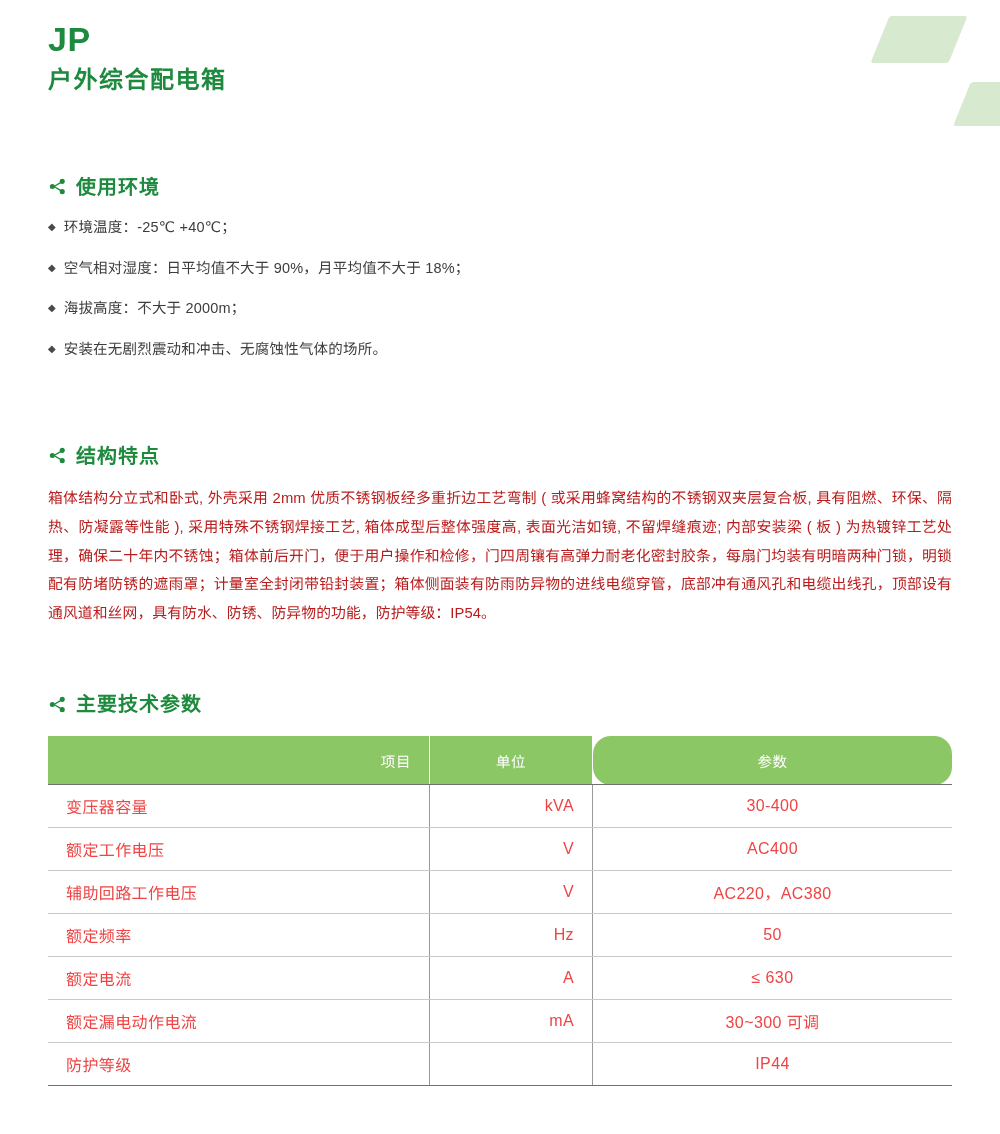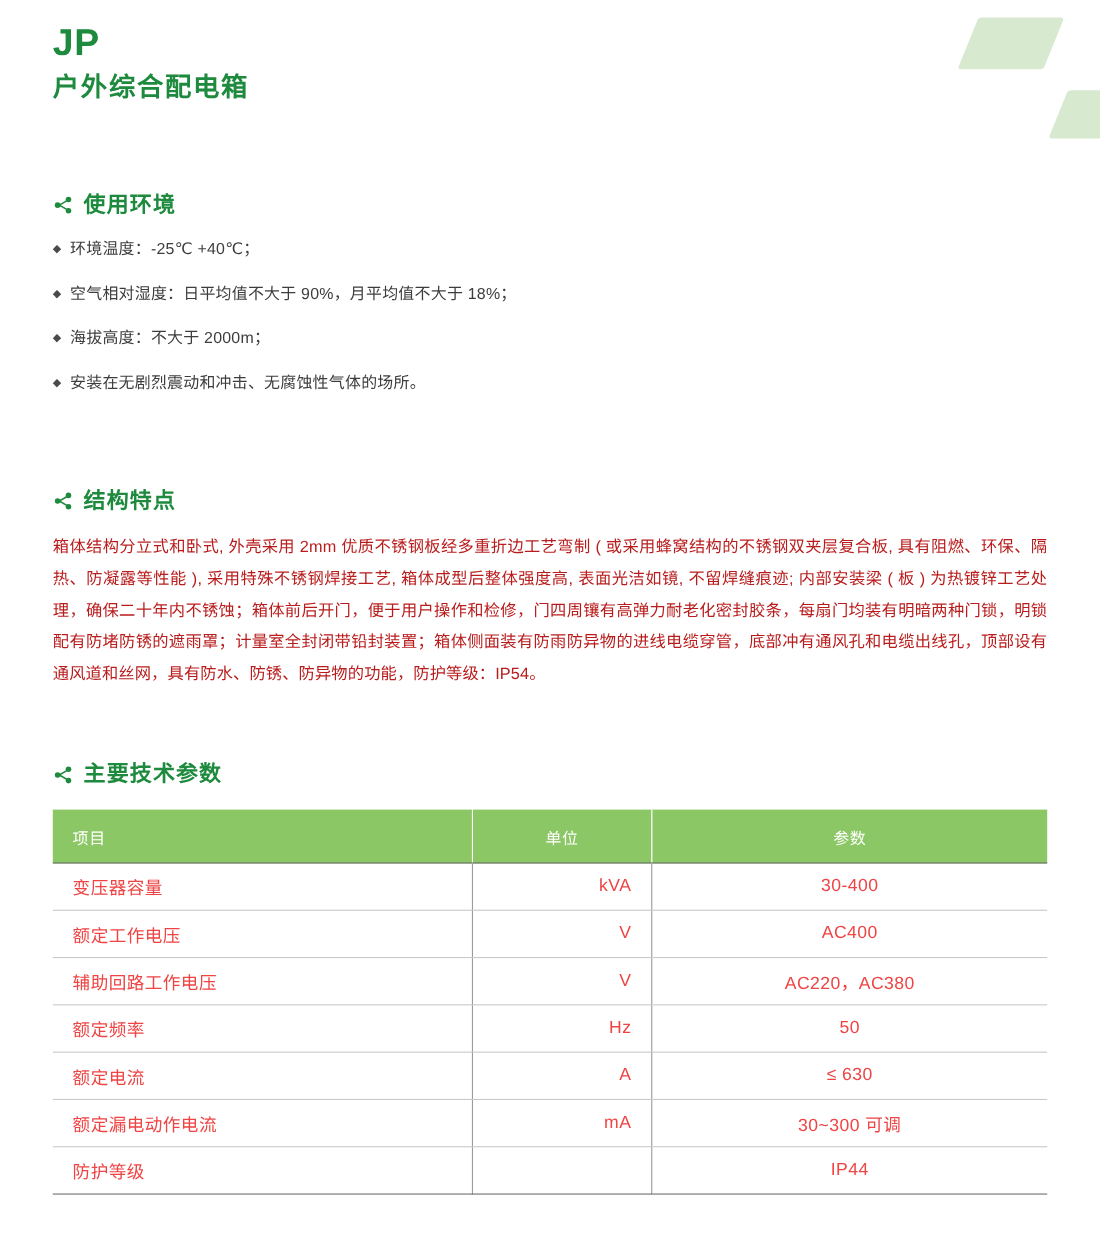--- a/index.html
+++ b/index.html
@@ -143,22 +143,22 @@
     background: #8cc765;
     color: #ffffff;
     font-size: 14.5px;
     font-weight: normal;
     letter-spacing: 0.6px;
     height: 48px;
     padding: 0 18px;
     border-right: 1px solid #ffffff;
     vertical-align: middle;
   }
-  .spec-table th:last-child { border-right: none; }
-  .th-item { text-align: left; width: 345px; }
+  .spec-table th:last-child { border-right: none; border-radius: 18px; }
+  .th-item { text-align: right; width: 345px; }
   .th-unit { text-align: center; width: 126px; }
   .th-param { text-align: center; }
 
   .spec-table td {
     font-size: 16px;
     color: #ef4444;
     height: 42px;
     padding: 0 18px;
     border-bottom: 1px solid #c9c9c9;
     border-right: 1px solid #9a9a9a;

